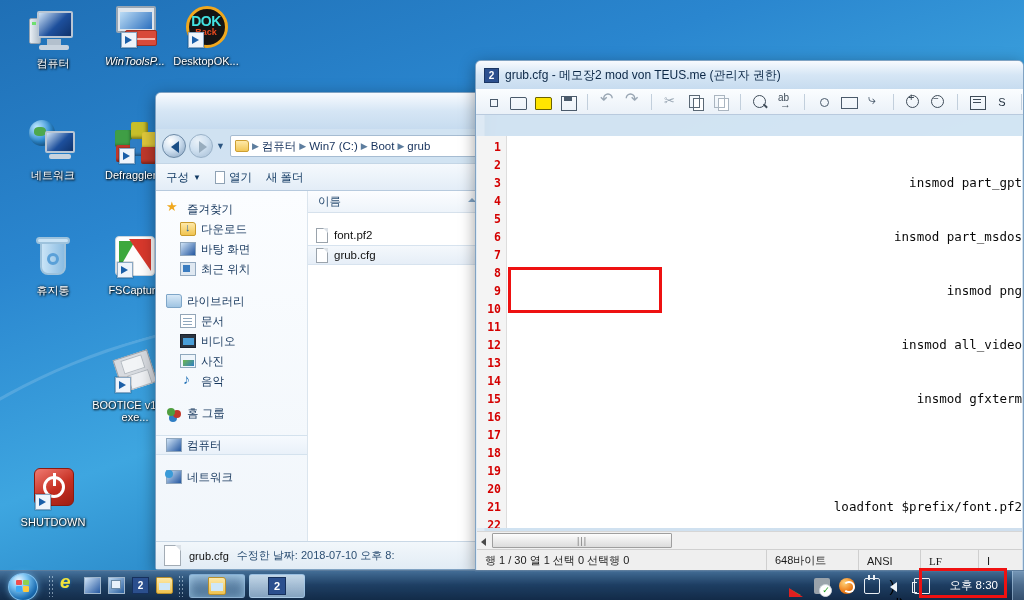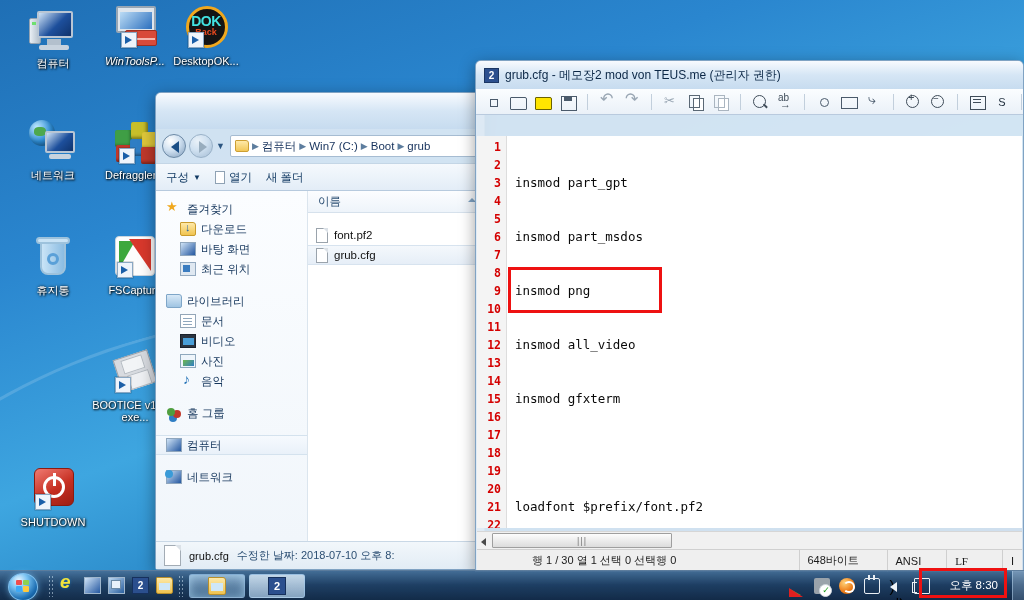--- a/index.html
+++ b/index.html
@@ -274,37 +274,37 @@
   }
   #gutter div {
     font-family:"DejaVu Sans Mono", monospace; font-size:11.5px; line-height:18px;
     color:#d40000; font-weight:bold; padding-right:5px;
   }
   #code {
     flex:1; padding:2px 0 0 8px; position:relative;
     font-family:"DejaVu Sans Mono", monospace; font-size:12.5px; line-height:18px;
     color:#0a0a0a; white-space:pre; overflow:hidden;
   }
-  #code .ln { height:18px; }
+  #code .ln { height:18px;text-align:right; }
   #np-hscroll {
     position:absolute; left:1px; right:1px; bottom:22px; height:18px;
     background:#f1f1f1; border-top:1px solid #d6d6d6; display:flex; align-items:center;
   }
   #np-hscroll .arw{width:13px;height:16px;position:relative;flex:none;}
   #np-hscroll .arw:after{content:"";position:absolute;left:4px;top:5px;width:0;height:0;
     border-right:5px solid #4a4a4a;border-top:4px solid transparent;border-bottom:4px solid transparent;}
   #np-hscroll .thumb{
     width:180px;height:15px;margin-left:2px;
     background:linear-gradient(180deg,#fdfdfd,#dcdcdc);border:1px solid #9f9f9f;border-radius:1px;
     display:flex;align-items:center;justify-content:center;color:#7a7a7a;font-size:9px;letter-spacing:1px;
   }
   #np-status {
     position:absolute; left:1px; right:1px; bottom:0; height:22px;
     background:#efefef; border-top:1px solid #d0d0d0;
-    display:flex; align-items:center; font-size:11px; color:#1a1a1a;padding-left:47px;
+    display:flex; align-items:center; font-size:11px; color:#1a1a1a;
   }
   #np-status .cell { padding:0 8px; height:22px; display:flex; align-items:center;
     border-right:1px solid #cfcfcf; }
   #np-status .c1{ width:290px; }
   #np-status .c2{ width:92px; }
   #np-status .c3{ width:62px; }
   #np-status .c4{ width:58px;font-family:Liberation Serif, serif; }
   #np-status .c5{ flex:1; border-right:none; }
 
   

